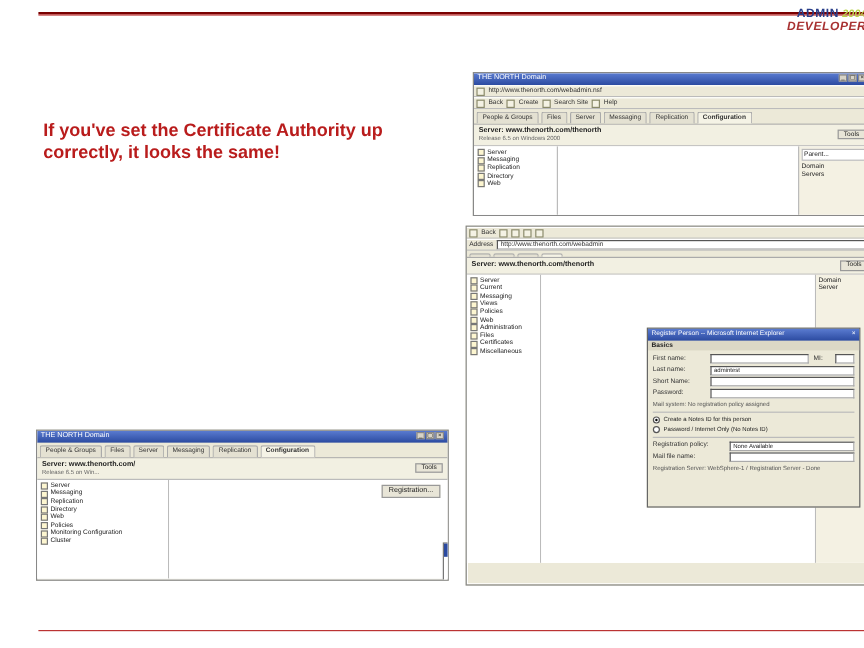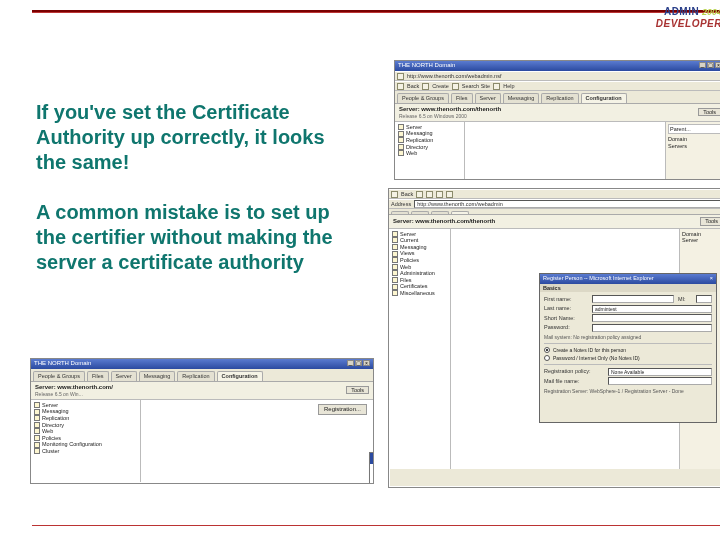--- a/index.html
+++ b/index.html
@@ -40,23 +40,23 @@
   }
   .logo .admin { color: #2a3f8a; font-weight: 700; letter-spacing: .5px; }
   .logo .amp { color: #999; font-weight: 700; }
   .logo .year { color: #b8d24a; font-weight: 700; font-style: italic; font-size: 9px; }
   .logo .dev { color: #a83232; font-weight: 700; letter-spacing: .5px; font-style: italic; }
   .body-text {
     position: absolute;
     left: 20px;
     width: 320px;
     font-family: Arial, sans-serif;
-    font-size: 20px;
+    font-size: 15px;
     font-weight: 700;
-    color: #0f766e;
+    color: #b91c1c;
     line-height: 1.25;
   }
   .p1 { top: 100px; }
   .p2 { top: 200px; }
   .footer-rule {
     position: absolute;
     left: 16px; right: 16px; bottom: 14px;
     border-top: 1px solid #b33;
   }
 
@@ -235,21 +235,20 @@
   <div class="logo">
     <div>
       <span class="admin">ADMIN</span><span class="amp">&nbsp;</span><span class="year">2004</span>
     </div>
     <div class="dev">DEVELOPER</div>
   </div>
 
   <div class="title-rule"></div>
 
   <div class="body-text p1">If you've set the Certificate Authority up correctly, it looks the same!</div>
-  <div class="body-text p2">A common mistake is to set up the certifier without making the server a certificate authority</div>
 
   <div class="miniwin winA">
     <div class="titlebar">
       <span>THE NORTH Domain</span>
       <span class="winbtns"><span>_</span><span>▢</span><span>×</span></span>
     </div>
     <div class="toolbar">
       <span class="ico"></span>
       <span>http://www.thenorth.com/webadmin.nsf</span>
     </div>

